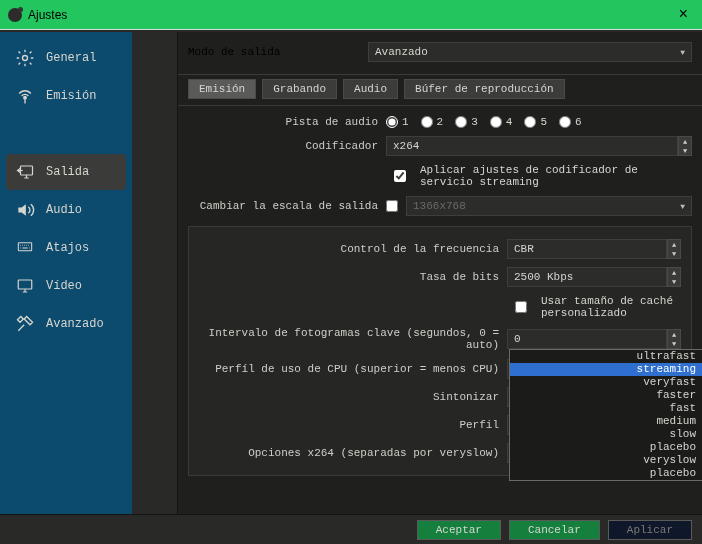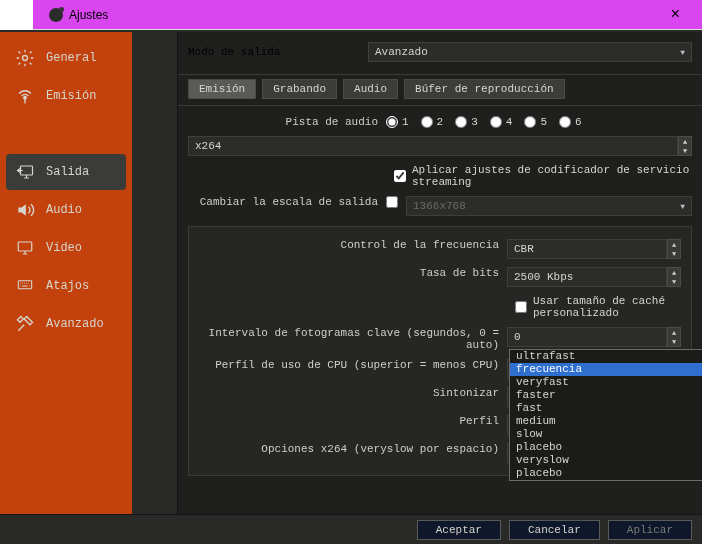--- a/index.html
+++ b/index.html
@@ -1,30 +1,30 @@
 <!DOCTYPE html>
 <html><head>
 <meta charset="utf-8">
 <style>
   * { box-sizing: border-box; margin: 0; padding: 0; }
   body { font-family: "SimSun","NSimSun","Courier New",monospace; font-size: 11px; background: #fff; width: 702px; height: 544px; overflow: hidden; }
-  .titlebar { height: 30px; background: #d946ef; display: flex; align-items: center; padding: 0 16px; border-bottom: 1px solid #ddd; margin-left: 33px; }
+  .titlebar { height: 30px; background: #22c55e; display: flex; align-items: center; padding: 0 8px; border-bottom: 1px solid #ddd; }
   .titlebar .icon { width: 14px; height: 14px; border-radius: 50%; background: #2b2b2b; margin-right: 6px; position: relative; }
   .titlebar .icon::after { content:""; position:absolute; width:5px;height:5px;border-radius:50%;background:#333; top:-1px; right:-1px;}
   .titlebar .title { font-family: Tahoma,Arial,sans-serif; font-size: 12px; color:#000; }
   .titlebar .close { margin-left: auto; font-size: 16px; color:#000; cursor:pointer; padding:0 6px;}
   .app { background:#292927; display:flex; height:484px; border-top:2px solid #292927;}
-  .sidebar { width:148px; background:#c2410c; padding:8px 6px;text-align:right; }
+  .sidebar { width:148px; background:#0c4a6e; padding:8px 6px;text-align:right; }
   .side-item { display:flex; align-items:center; gap:10px; padding:9px 8px; border-radius:4px; color:#d6d6cf; cursor:pointer; margin-bottom:2px;}
   .side-item.selected { background:#3b3b39;margin-top:40px;}
   .side-item .si-icon { width:22px; height:18px; display:flex; align-items:center; justify-content:center; }
   .side-item .si-icon svg { stroke:#d6d6cf; fill:none; stroke-width:1.6; }
   .side-label { font-size:12px; }
   .content { flex:1; background:#1f1f1e; display:flex; flex-direction:column; border-left:1px solid #141414;margin-left:45px;}
-  .row { display:flex; align-items:flex-start; gap:8px; padding:4px 10px; }
+  .row { display:flex; align-items:center; gap:8px; padding:4px 10px; }
   .row .lbl { color:#cfcfc8; text-align:right; }
   .mode-row { padding:10px; display:flex; align-items:center; gap:10px;}
   .mode-row .lbl { flex: 0 0 170px; }
   .select, .text-input, .num-input { background:#2c2c2b; border:1px solid #3e3e3c; color:#d6d6cf; height:20px; padding:2px 6px; font-family:inherit; font-size:11px; }
   .select.wide { flex:1; }
   .select.disabled { color:#6a6a66; }
   .tabs { display:flex; gap:6px; padding:2px 10px 4px; }
   .tab { background:#3c3c3a; color:#d6d6cf; padding:3px 10px; cursor:pointer; border:1px solid #4a4a48;}
   .tab.active { background:#5a5a58; }
   .hr { border-top:1px solid #3a3a38; margin:2px 0; }
@@ -33,27 +33,27 @@
   input[type=radio] { accent-color:#fff; width:12px; height:12px; }
   input[type=checkbox] { accent-color:#fff; width:12px; height:12px; }
   .spin { position:relative; display:flex; flex:1; }
   .spin .select, .spin .num-input { flex:1; }
   .spin .spinner { width:14px; background:#3a3a38; border:1px solid #4a4a48; display:flex; flex-direction:column; }
   .spinner div { flex:1; display:flex; align-items:center; justify-content:center; font-size:7px; color:#ccc; cursor:pointer;}
   .body-scroll { flex:1; overflow:auto; padding:4px 0;}
   .section { background:#262625; margin:6px 10px; padding:8px 0; border:1px solid #3a3a38;}
   .section .row .lbl { flex:0 0 300px; }
   .top-block .row .lbl { flex:0 0 190px; }
-  .check-row { display:flex; gap:6px; align-items:center; color:#d6d6cf;padding-left:8px; }
+  .check-row { display:flex; gap:14px; align-items:center; color:#d6d6cf;padding-left:8px; }
   .cb-label { color:#d6d6cf; }
   .dropdown-pop { position:absolute; background:#1b1b1a; border:1px solid #6a6a68; z-index:50; width:194px; }
-  .dropdown-pop .opt { padding:0 6px; color:#d6d6cf; font-size:11px; line-height:13px; cursor:pointer;}
+  .dropdown-pop .opt { padding:0 6px; color:#d6d6cf; font-size:11px; line-height:13px; cursor:pointer;text-align:right;}
   .dropdown-pop .opt.selected { background:#2f6fd0; color:#fff; }
   .footer { height:30px; background:#292927; display:flex; align-items:center; justify-content:flex-end; gap:8px; padding:0 10px; border-top:1px solid #141414;}
-  .footer button { background:#0f172a; border:1px solid #5a5a58; color:#d6d6cf; padding:3px 18px; font-family:inherit; font-size:11px; cursor:pointer;}
+  .footer button { background:#15803d; border:1px solid #5a5a58; color:#d6d6cf; padding:3px 18px; font-family:inherit; font-size:11px; cursor:pointer;}
   .footer button.disabled { color:#7a7a76; background:#0f172a; }
   .down-caret { margin-left:auto; font-size:8px; color:#bbb; }
   .select { display:flex; align-items:center; }
 </style>
 </head>
 <body>
 
 <div class="titlebar">
   <div class="icon"></div>
   <span class="title">Ajustes</span>
@@ -95,35 +95,35 @@
       <span class="si-icon">
           <svg viewBox="0 0 24 24" width="20" height="20">
             <path d="M4 9h4l5-4v14l-5-4H4z" fill="#d6d6cf" stroke="none"></path>
             <path d="M16 8a5 5 0 0 1 0 8M19 5a9 9 0 0 1 0 14"></path>
           </svg>
         </span>
       <span class="side-label">Audio</span>
     </div>
     <div class="side-item">
       <span class="si-icon">
+          <svg viewBox="0 0 24 24" width="22" height="16">
+            <rect x="2" y="4" width="20" height="12" rx="1"></rect>
+            <path d="M5 8h1M8 8h1M11 8h1M14 8h1M17 8h1M5 12h1M8 12h8M18 12h1"></path>
+          </svg>
+        </span>
+      <span class="side-label">Atajos</span>
+    </div>
+    <div class="side-item">
+      <span class="si-icon">
           <svg viewBox="0 0 24 24" width="20" height="18">
             <rect x="3" y="4" width="18" height="12" rx="1"></rect>
             <path d="M9 20h6M12 16v4"></path>
           </svg>
         </span>
       <span class="side-label">Vídeo</span>
-    </div>
-    <div class="side-item">
-      <span class="si-icon">
-          <svg viewBox="0 0 24 24" width="22" height="16">
-            <rect x="2" y="4" width="20" height="12" rx="1"></rect>
-            <path d="M5 8h1M8 8h1M11 8h1M14 8h1M17 8h1M5 12h1M8 12h8M18 12h1"></path>
-          </svg>
-        </span>
-      <span class="side-label">Atajos</span>
     </div>
     <div class="side-item">
       <span class="si-icon">
           <svg viewBox="0 0 24 24" width="20" height="20">
             <path d="M4 20l7-7M14 3l7 7-3 3-7-7zM3 7l4-4 3 3-4 4z"></path>
           </svg>
         </span>
       <span class="side-label">Avanzado</span>
     </div>
   </div>
@@ -171,20 +171,21 @@
                 <input type="radio" name="trk" style="">
                 <span>5</span>
               </label>
             <label class="radio">
                 <input type="radio" name="trk" style="">
                 <span>6</span>
               </label>
           </div>
         </div>
         <div class="row">
+          <span class="lbl">Codificador</span>
           <div class="spin">
             <div class="select" style="flex:1">
                 <span>x264</span>
               </div>
             <div class="spinner">
                 <div>▲</div>
                 <div>▼</div>
               </div>
           </div>
         </div>
@@ -263,29 +264,29 @@
               <div class="select" style="flex:1"></div>
             </div>
         </div>
         <div class="row">
           <span class="lbl">Perfil</span>
           <div class="spin">
               <div class="select" style="flex:1"></div>
             </div>
         </div>
         <div class="row">
-          <span class="lbl">Opciones x264 (veryslow por espacio)</span>
+          <span class="lbl">Opciones x264 (separadas por veryslow)</span>
           <div class="spin">
               <input class="text-input" style="flex: 1 1 0%;">
             </div>
         </div>
 
         <div class="dropdown-pop" id="preset-pop" style="top:122px; left:320px;">
             <div class="opt">ultrafast</div>
-            <div class="opt selected">frecuencia</div>
+            <div class="opt selected">streaming</div>
             <div class="opt">veryfast</div>
             <div class="opt">faster</div>
             <div class="opt">fast</div>
             <div class="opt">medium</div>
             <div class="opt">slow</div>
             <div class="opt">placebo</div>
             <div class="opt">veryslow</div>
             <div class="opt">placebo</div>
           </div>
       </div>

